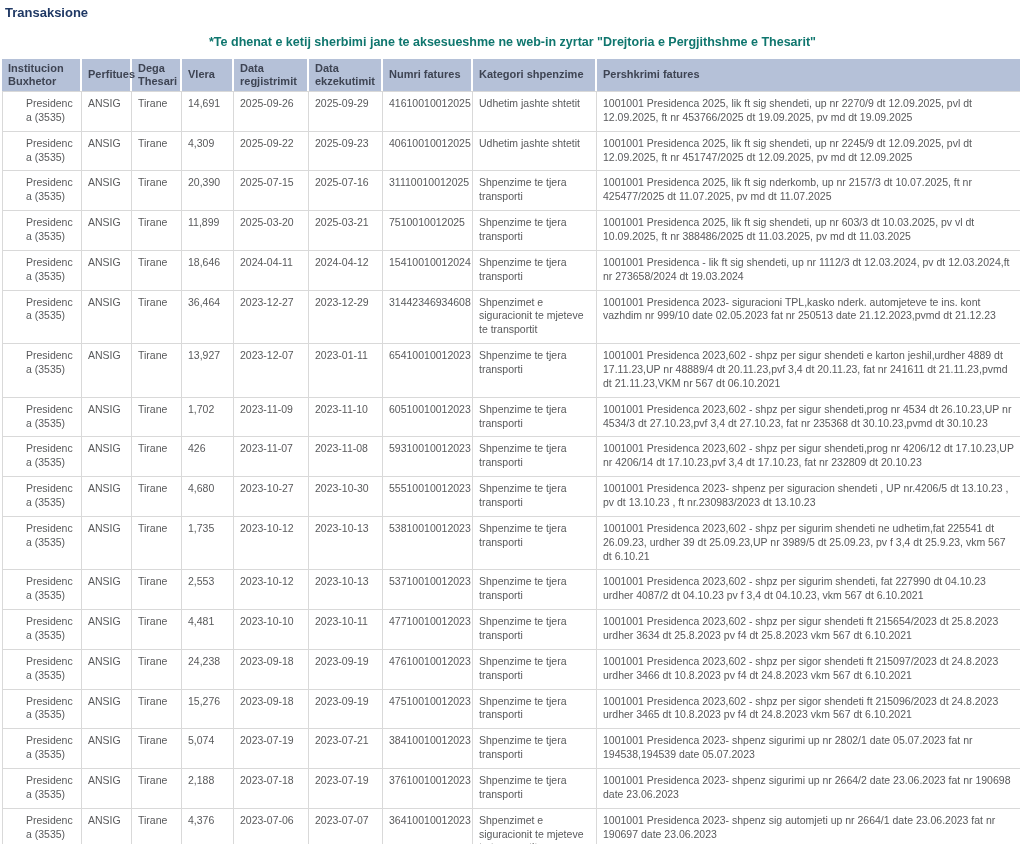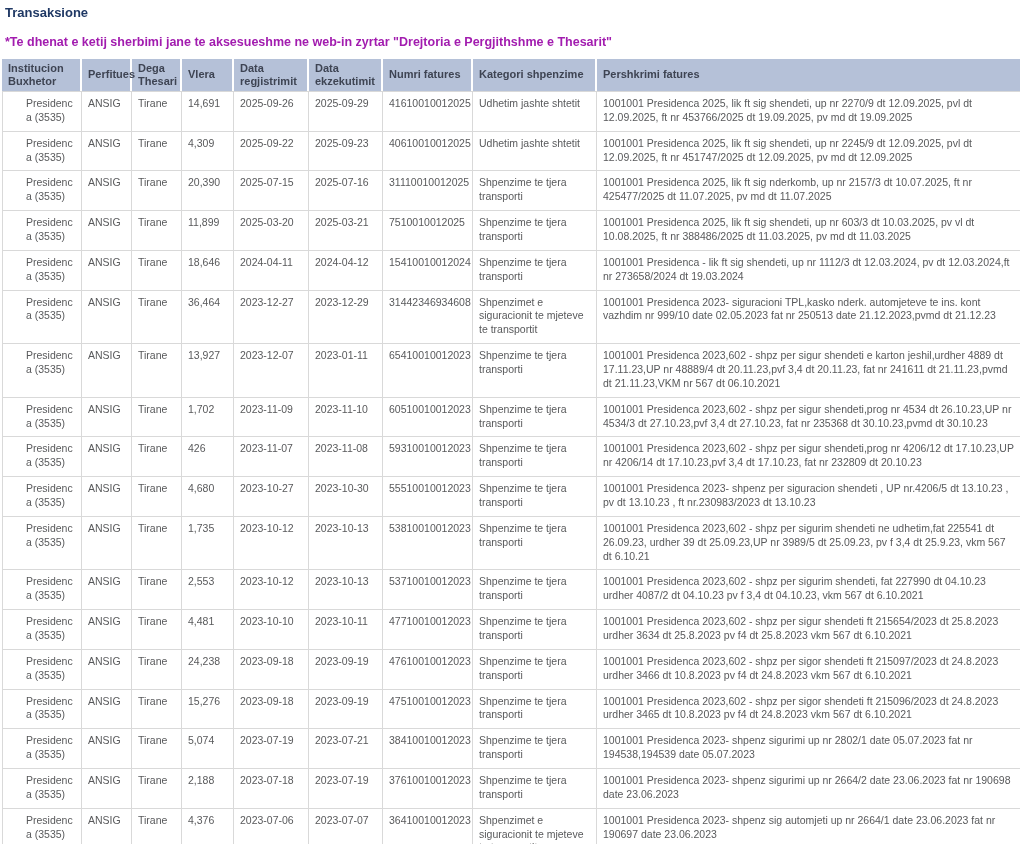--- a/index.html
+++ b/index.html
@@ -8,21 +8,21 @@
     width: 1020px; height: 844px; overflow: hidden;
     font-family: "Liberation Sans", sans-serif;
     background: #ffffff;
   }
   .page-title {
     margin: 5px 0 0 5px;
     font-size: 13px; font-weight: bold; color: #1f3864;
   }
   .page-subtitle {
     margin: 15px 0 10px 5px;
-    font-size: 12.5px; font-weight: bold; color: #a21caf;
+    font-size: 12.5px; font-weight: bold; color: #0f766e; text-align: center;
   }
   table.tx-table {
     border-collapse: separate; border-spacing: 0;
     table-layout: fixed; width: 1020px; margin-left: 2px;
     font-size: 10.5px; color: #58595b;
   }
   .tx-table th {
     background: #b5c1d8; color: #3e4453;
     font-size: 11px; font-weight: bold; line-height: 1.18;
     text-align: left; vertical-align: middle;
@@ -109,21 +109,21 @@
         </tr>
         <tr>
           <td class="col-institucion">Presidenca (3535)</td>
           <td class="col-perfitues">ANSIG</td>
           <td class="col-dega">Tirane</td>
           <td class="col-vlera">11,899</td>
           <td class="col-data_regjistrimit">2025-03-20</td>
           <td class="col-data_ekzekutimit">2025-03-21</td>
           <td class="col-numri_fatures">7510010012025</td>
           <td class="col-kategori">Shpenzime te tjera transporti</td>
-          <td class="col-pershkrimi">1001001 Presidenca 2025, lik ft sig shendeti, up nr 603/3 dt 10.03.2025, pv vl dt 10.08.2025, ft nr 388486/2025 dt 11.03.2025, pv md dt 11.03.2025</td>
+          <td class="col-pershkrimi">1001001 Presidenca 2025, lik ft sig shendeti, up nr 603/3 dt 10.03.2025, pv vl dt 10.09.2025, ft nr 388486/2025 dt 11.03.2025, pv md dt 11.03.2025</td>
         </tr>
         <tr>
           <td class="col-institucion">Presidenca (3535)</td>
           <td class="col-perfitues">ANSIG</td>
           <td class="col-dega">Tirane</td>
           <td class="col-vlera">18,646</td>
           <td class="col-data_regjistrimit">2024-04-11</td>
           <td class="col-data_ekzekutimit">2024-04-12</td>
           <td class="col-numri_fatures">15410010012024</td>
           <td class="col-kategori">Shpenzime te tjera transporti</td>

